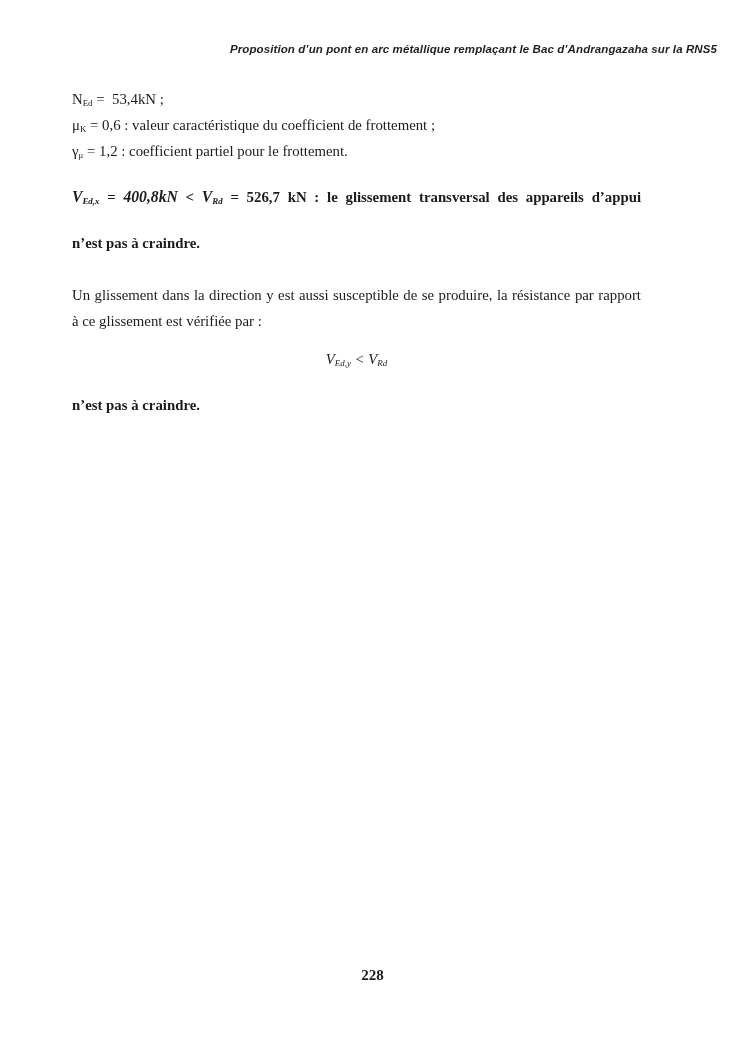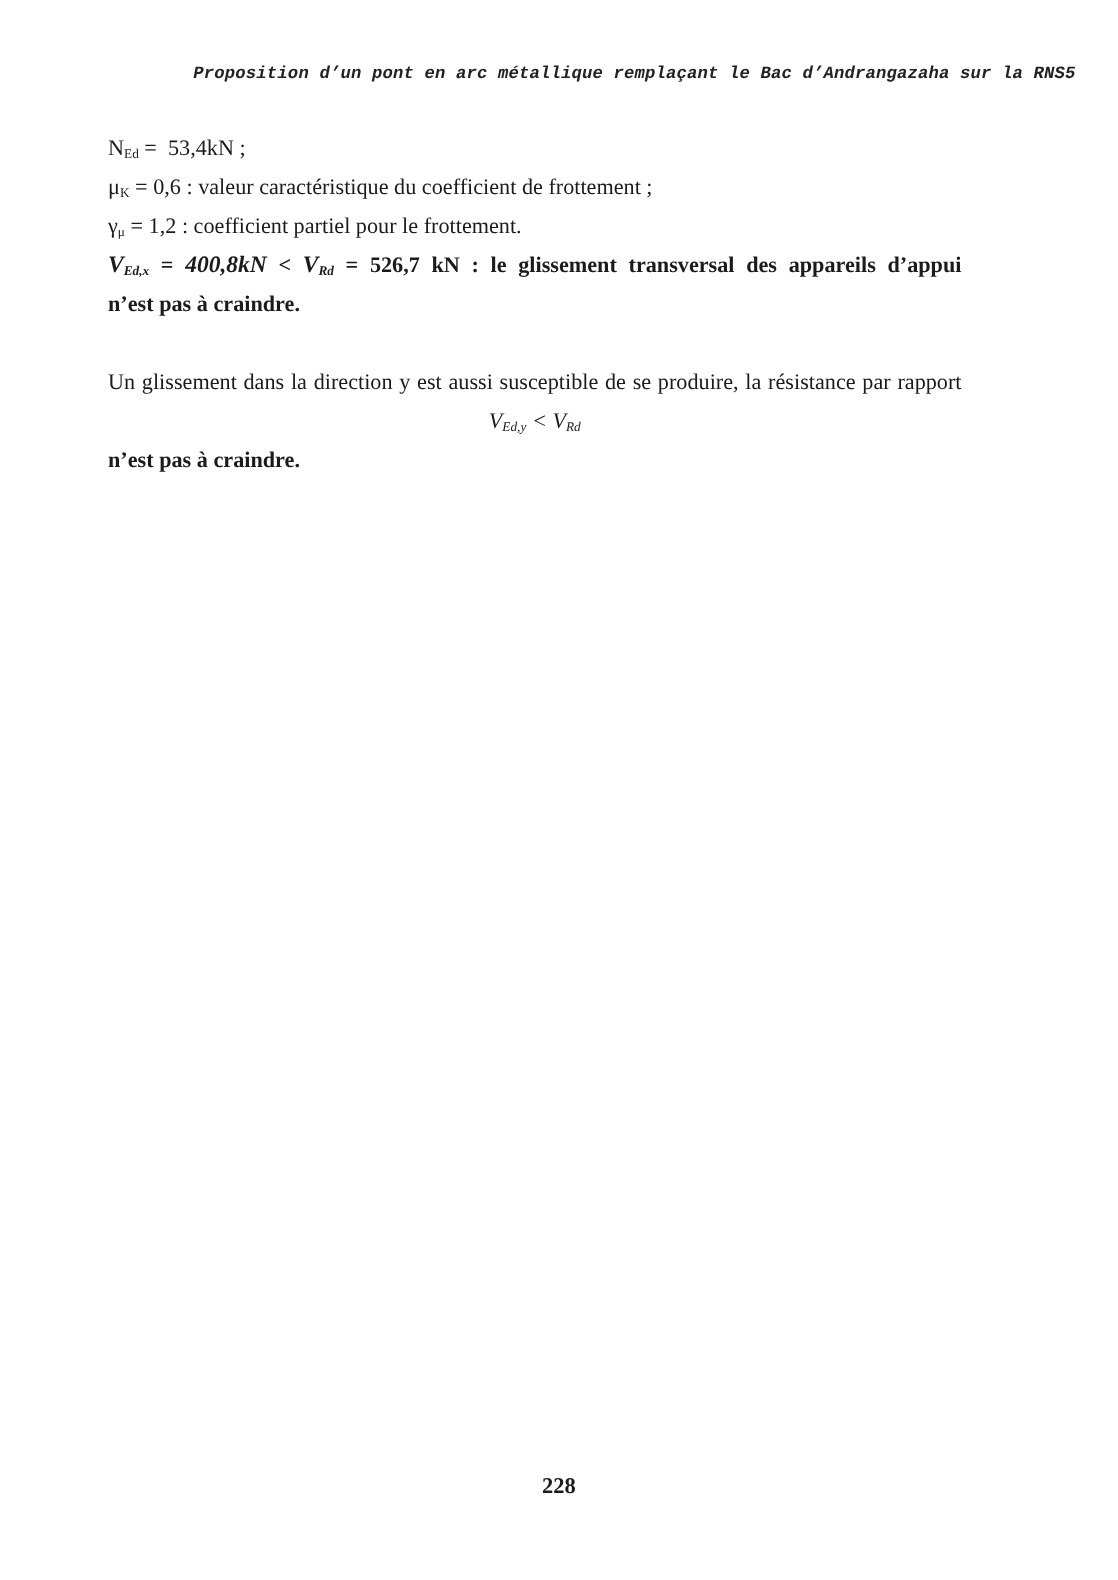--- a/index.html
+++ b/index.html
@@ -12,21 +12,21 @@
     overflow: hidden;
   }
   .page {
     position: absolute; inset: 0;
     background: #ffffff;
   }
   .page-header {
     position: absolute;
     top: 43px; left: 88px; right: 28px;
     text-align: right;
-    font-family: Liberation Mono, monospace;
+    font-family: Liberation Sans, sans-serif;
     font-style: italic;
     font-weight: 600;
     font-size: 11.5px;
     color: #222222;
     letter-spacing: 0.1px;
   }
   .content {
     position: absolute;
     top: 86px; left: 72px; width: 569px;
     font-size: 14.8px;
@@ -35,32 +35,31 @@
   .ln { line-height: 26px; min-height: 26px; }
   .jline { text-align: justify; text-align-last: justify; }
   .spacer { height: 26px; }
   sub.s {
     font-size: 0.6em;
     line-height: 0;
     vertical-align: baseline;
     position: relative;
     top: 0.28em;
   }
-  .bold { font-weight: bold; }
+  .bold { font-weight: bold; margin-top: 20px; }
   .mbi { font-style: italic; font-weight: bold; font-size: 1.06em; }
   .mi  { font-style: italic; }
   .heading { font-weight: bold; padding-left: 47px; }
-  .formula-line { text-align: center; font-style: italic; }
+  .formula-line { text-align: center; font-style: italic; margin-top: 12px; }
   .page-footer {
     position: absolute;
     top: 967px; left: 88px; width: 569px;
     text-align: center;
     font-weight: bold;
     font-size: 15px;
-    margin-top: 16px;
   }
 </style>
 </head>
 <body>
 
 <div class="page">
 
   <div class="page-header">
     <span>Proposition d’un pont en arc métallique remplaçant le Bac d’Andrangazaha sur la RNS5</span>
   </div>
@@ -74,20 +73,21 @@
     <div class="ln"><span>γ</span><sub class="s">μ</sub><span> = 1,2 : coefficient partiel pour le frottement.</span></div>
 
 
     <div class="ln jline bold"><span class="mbi">V</span><sub class="s mbi">Ed,x</sub><span> = </span><span class="mbi">400,8kN</span><span> &lt; </span><span class="mbi">V</span><sub class="s mbi">Rd</sub><span> = </span><span>526,7 kN : le glissement transversal des appareils d’appui</span></div>
     <div class="ln bold"><span>n’est pas à craindre.</span></div>
 
     <div class="spacer"></div>
 
 
     <div class="ln jline"><span>Un glissement dans la direction y est aussi susceptible de se produire, la résistance par rapport</span></div>
+    <div class="ln"><span>à ce glissement est vérifiée par :</span></div>
 
     <div class="ln formula-line"><span class="mi">V</span><sub class="s mi">Ed,y</sub><span class="mi"> &lt; </span><span class="mi">V</span><sub class="s mi">Rd</sub></div>
 
     <div class="ln bold"><span>n’est pas à craindre.</span></div>
 
   </div>
 
   <div class="page-footer"><span>228</span></div>
 
 </div>

